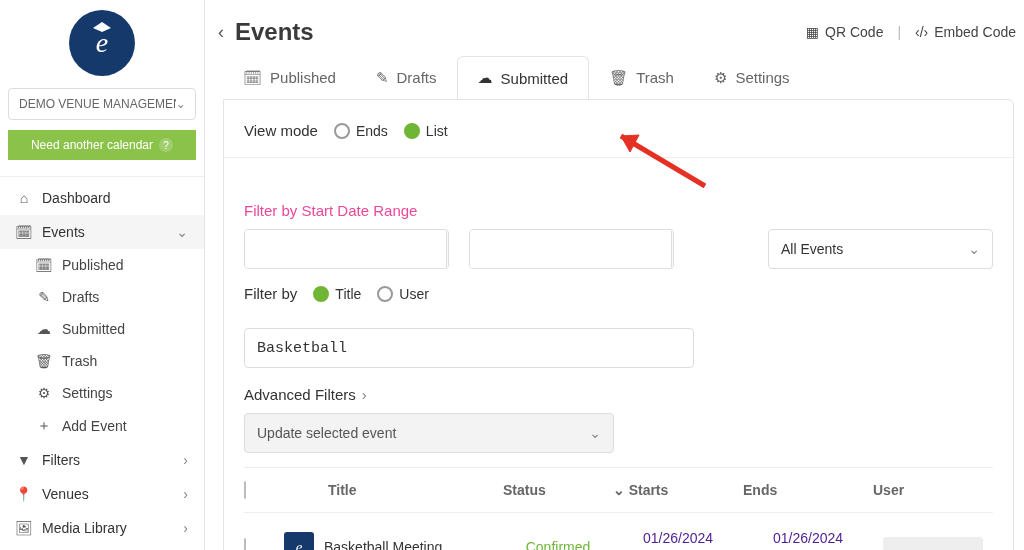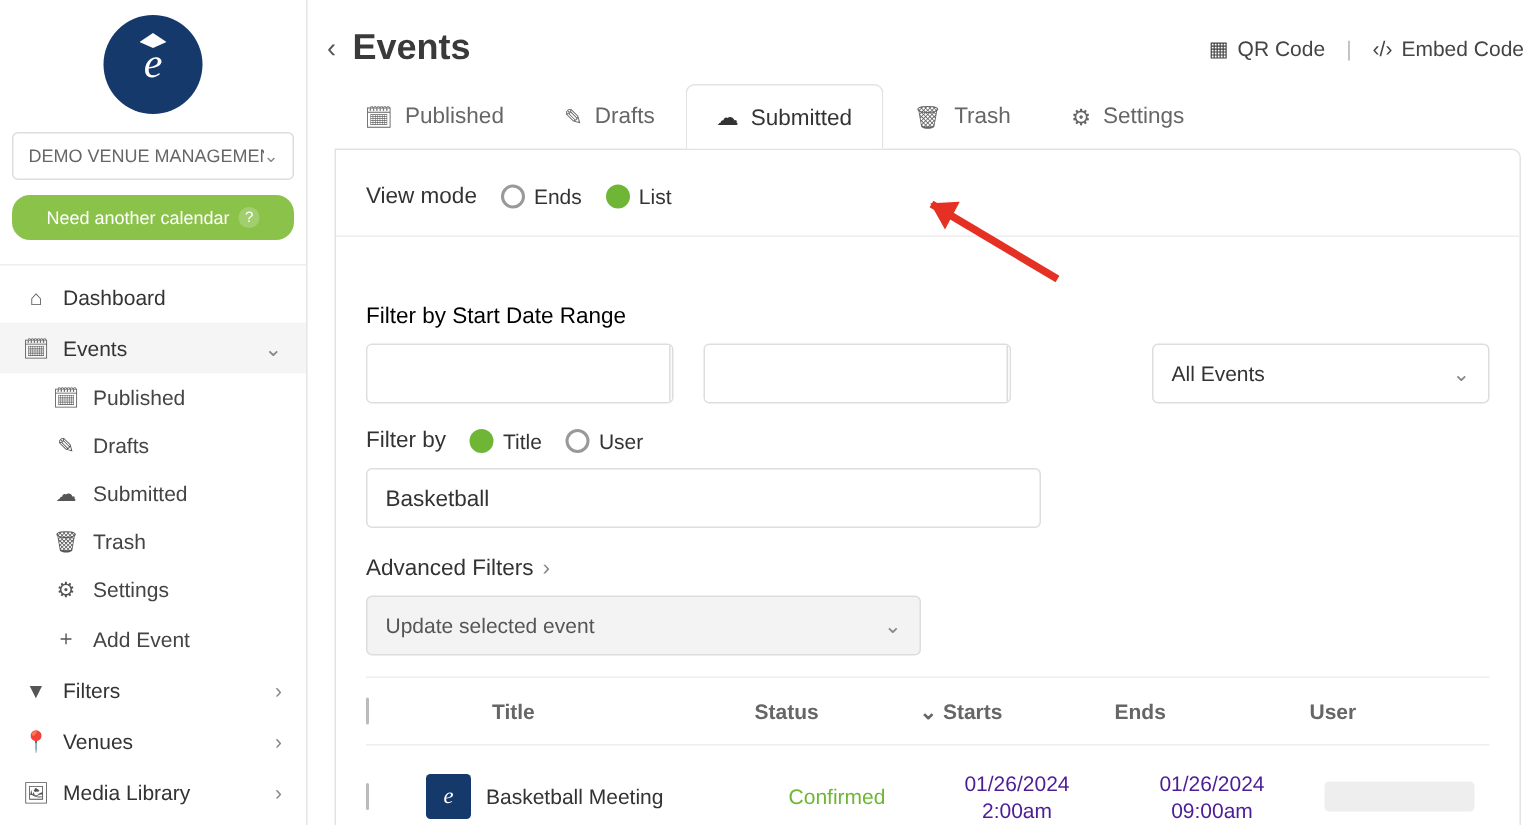--- a/index.html
+++ b/index.html
@@ -6,21 +6,21 @@
   body { font-family: "Segoe UI", Arial, sans-serif; font-size: 14px; color: #333; background: #fff; width: 1024px; height: 550px; overflow: hidden; }
   .app { display: flex; width: 100%; height: 100%; }
 
   
   .sidebar { width: 205px; flex: 0 0 205px; border-right: 1px solid #e5e5e5; display: flex; flex-direction: column; }
   .branding { display: flex; flex-direction: column; align-items: center; padding-top: 10px; }
   .logo-circle { width: 66px; height: 66px; border-radius: 50%; background: #16396b; color: #fff; display: flex; align-items: center; justify-content: center; font-size: 28px; font-style: italic; font-family: Georgia, serif; position: relative; }
   .logo-cap { position: absolute; top: 12px; left: 50%; transform: translateX(-50%); width: 18px; height: 10px; background: #fff; clip-path: polygon(50% 0, 100% 60%, 50% 100%, 0 60%); }
   .venue-select { margin: 12px 8px 0; border: 1px solid #ddd; border-radius: 4px; padding: 8px 10px; font-size: 12px; color: #666; display: flex; align-items: center; justify-content: space-between; cursor: pointer; }
   .venue-select span { white-space: nowrap; overflow: hidden; }
-  .need-btn { margin: 10px 8px 0; border-radius: 12px; background: #8bc34a; color: #fff; font-size: 12px; padding: 8px 10px; display: flex; align-items: center; justify-content: center; gap: 6px; cursor: pointer; }
+  .need-btn { margin: 10px 8px 0; border-radius: 0; background: #8bc34a; color: #fff; font-size: 12px; padding: 8px 10px; display: flex; align-items: center; justify-content: center; gap: 6px; cursor: pointer; }
   .need-btn .q { width: 14px; height: 14px; border-radius: 50%; background: #fff3; color: #fff; display: flex; align-items: center; justify-content: center; font-size: 10px; }
   .sidebar hr { border: none; border-top: 1px solid #eee; margin: 16px 0 4px; }
   .nav { list-style: none; }
   .nav-item { display: flex; align-items: center; gap: 10px; padding: 9px 16px; cursor: pointer; color: #333; }
   .nav-item.has-chev { justify-content: space-between; }
   .nav-item .lbl { flex: 1; }
   .nav-item.active { background: #f5f5f5; }
   .sub-nav { list-style: none; }
   .sub-item { display: flex; align-items: center; gap: 10px; padding: 8px 16px 8px 36px; cursor: pointer; color: #444; }
   .icon { width: 16px; display: inline-flex; justify-content: center; color: #555; }
@@ -42,29 +42,29 @@
 
   .row { display: flex; align-items: flex-end; gap: 16px; margin-bottom: 18px; color: #333; }
   .label { font-size: 15px; }
   .radio { display: inline-flex; align-items: center; gap: 6px; cursor: pointer; }
   .radio-dot { width: 16px; height: 16px; border-radius: 50%; border: 2px solid #999; background: #fff; }
   .radio.sel .radio-dot { border-color: #6fb636; background: #6fb636; }
 
   .arrow { position: absolute; left: 400px; top: 126px; pointer-events: none; }
   .arrow svg line, .arrow svg polygon { fill: #e53123; stroke: #e53123; }
 
-  .section-title { font-size: 15px; margin-bottom: 10px; color: #000000; margin-top: 44px; }
+  .section-title { font-size: 15px; margin-bottom: 10px; color: #ec4899; margin-top: 44px; }
   .filter-row { display: flex; gap: 20px; align-items: flex-start; }
   .date-input { display: flex; border: 1px solid #ddd; border-radius: 4px; height: 40px; width: 205px; overflow: hidden; }
   .date-input input { flex: 1; border: none; padding: 0 10px; font-size: 14px; }
   .date-input .cal { width: 34px; border-left: 1px solid #ddd; display: flex; align-items: center; justify-content: center; color: #555; cursor: pointer; background: #fafafa; }
   .all-events { margin-left: auto; border: 1px solid #ddd; border-radius: 4px; height: 40px; width: 225px; display: flex; align-items: center; padding: 0 12px; justify-content: space-between; cursor: pointer; color: #333; }
 
   .filter-by-row { display: flex; align-items: center; gap: 16px; margin-top: 16px; }
-  .text-input { margin-top: 10px; border: 1px solid #ddd; border-radius: 4px; height: 40px; width: 450px; padding: 0 12px; font-size: 15px; color: #333; }
+  .text-input { margin-top: 26px; border: 1px solid #ddd; border-radius: 4px; height: 40px; width: 450px; padding: 0 12px; font-size: 15px; color: #333; font-family: Liberation Mono, monospace; }
   .adv { display: flex; align-items: center; gap: 6px; margin-top: 18px; cursor: pointer; color: #333; font-size: 15px; }
 
   .bulk { margin-top: 10px; border: 1px solid #ddd; border-radius: 4px; height: 40px; width: 370px; display: flex; align-items: center; padding: 0 12px; justify-content: space-between; cursor: pointer; color: #555; background: #f3f3f3; }
 
   .table { margin-top: 14px; }
   .thead, .trow { display: grid; grid-template-columns: 40px 40px 1fr 110px 130px 130px 120px; align-items: center; }
   .thead { padding: 14px 0; color: #666; font-weight: 600; border-top: 1px solid #eee; }
   .thead .th { text-align: left; }
   .thead .th.left { text-align: left; padding-left: 4px; }
   .trow { padding: 16px 0; border-top: 1px solid #eee; }

